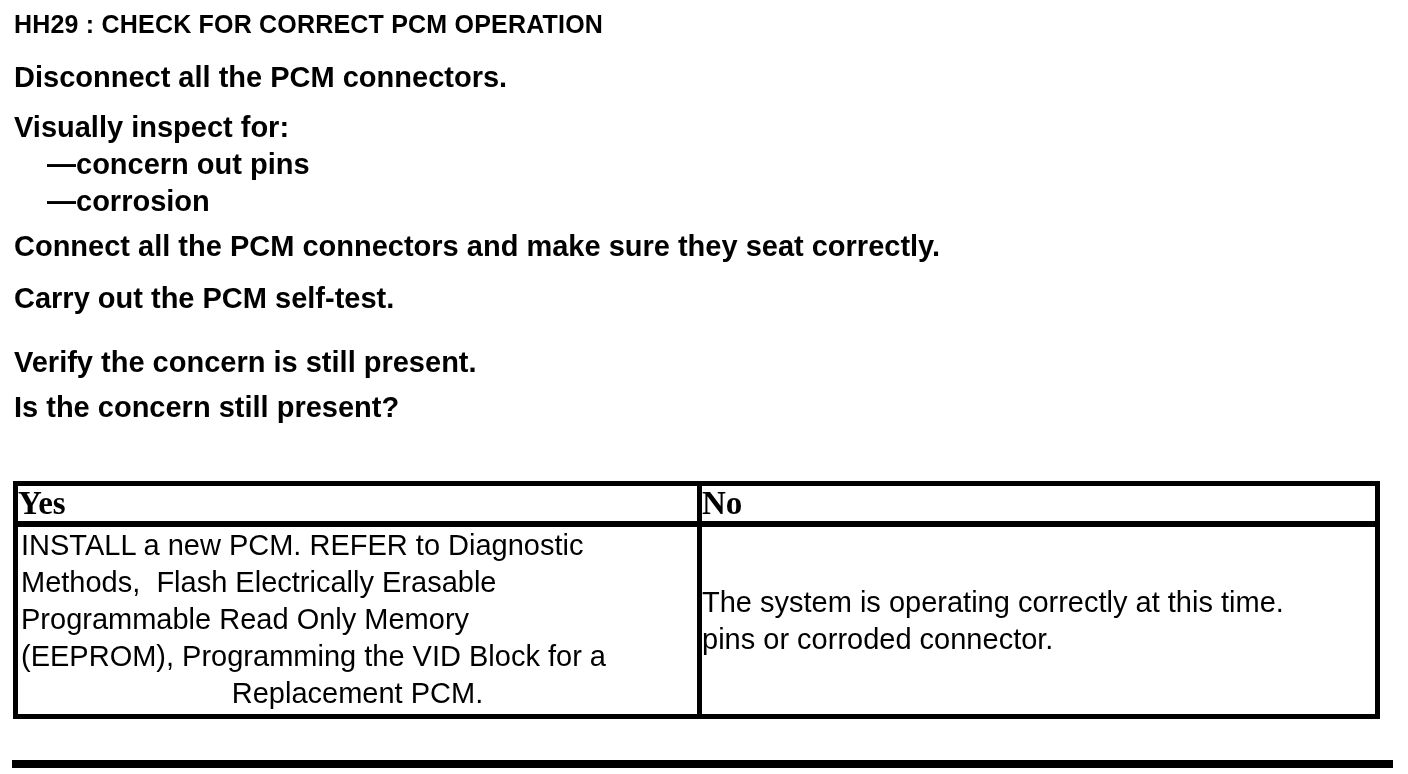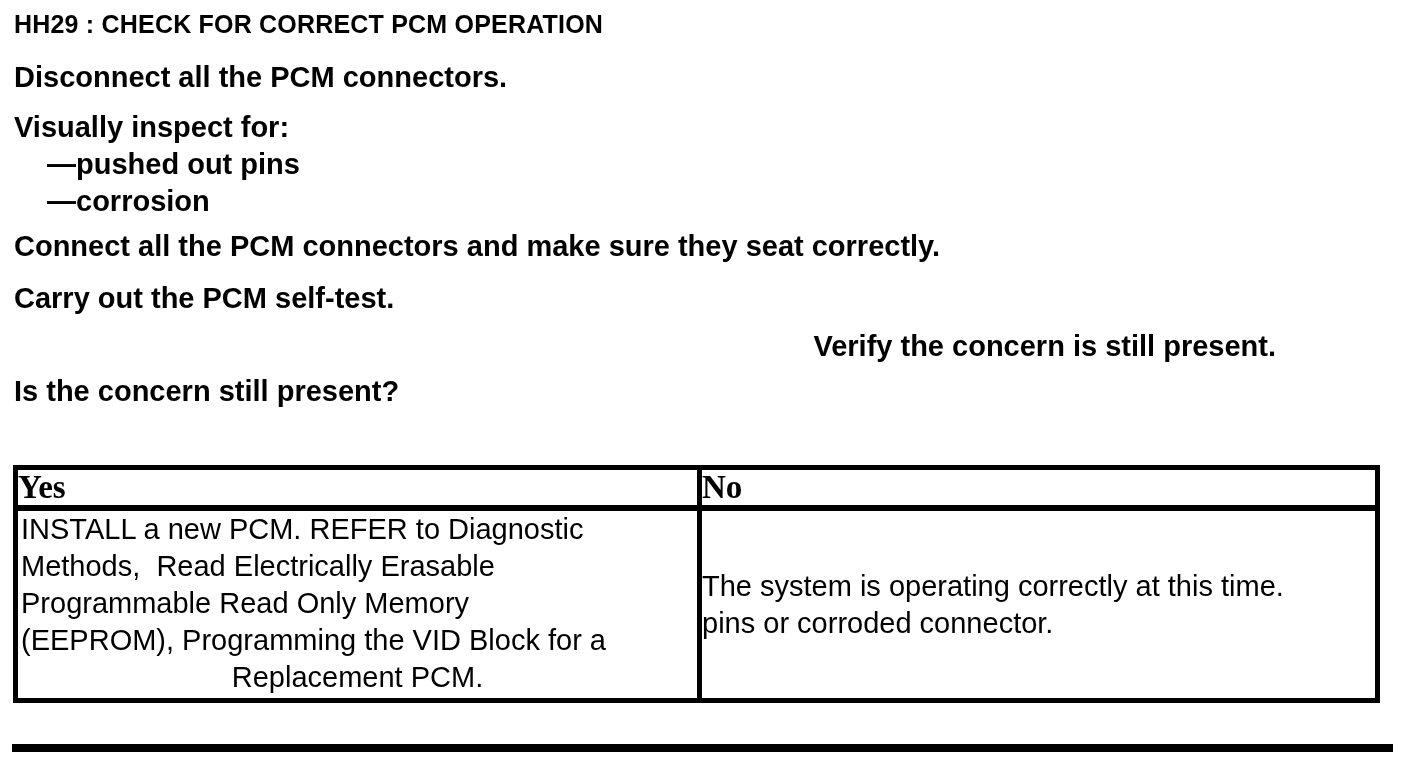--- a/index.html
+++ b/index.html
@@ -31,21 +31,21 @@
     font-size: 29px;
     line-height: 33px;
     white-space: pre;
     font-weight: bold;
   }
   .p-disconnect { margin-top: 23px; }
   .p-inspect    { margin-top: 17px; }
   .inspect-item { margin-left: 33px; margin-top: 4px; }
   .p-connect    { margin-top: 12px; }
   .p-selftest   { margin-top: 19px; }
-  .p-verify     { margin-top: 15px; text-align: right; }
+  .p-verify     { margin-top: 31px; }
   .p-question   { margin-top: 12px; font-weight: bold; }
 
   .results-table {
     margin-top: 57px;
     margin-left: -1px;
     width: 1367px;
     border: 5px solid #000000;
     box-sizing: border-box;
   }
   .t-row { display: flex; }
@@ -101,41 +101,41 @@
 
 <div class="page">
 
   <div class="doc-heading">HH29 : CHECK FOR CORRECT PCM OPERATION</div>
 
   <div class="para p-disconnect">Disconnect all the PCM connectors.</div>
 
   <div class="para p-inspect">Visually inspect for:</div>
 
   <div>
-    <div class="para inspect-item">—pushed out pins</div>
+    <div class="para inspect-item">—concern out pins</div>
     <div class="para inspect-item">—corrosion</div>
   </div>
 
   <div class="para p-connect">Connect all the PCM connectors and make sure they seat correctly.</div>
 
   <div class="para p-selftest">Carry out the PCM self-test.</div>
 
   <div class="para p-verify">Verify the concern is still present.</div>
 
   <div class="para p-question">Is the concern still present?</div>
 
   <div class="results-table">
     <div class="t-row t-head-row">
       <div class="t-head-cell col-yes">Yes</div>
       <div class="t-head-cell col-no">No</div>
     </div>
     <div class="t-row">
       <div class="t-body-cell col-yes yes-body">
         <div class="cell-line">INSTALL a new PCM. REFER to Diagnostic</div>
-        <div class="cell-line">Methods,  Read Electrically Erasable</div>
+        <div class="cell-line">Methods,  Flash Electrically Erasable</div>
         <div class="cell-line">Programmable Read Only Memory</div>
         <div class="cell-line">(EEPROM), Programming the VID Block for a</div>
         <div class="cell-line line-centered">Replacement PCM.</div>
       </div>
       <div class="t-body-cell col-no no-body">
         <div class="cell-line">The system is operating correctly at this time.</div>
         <div class="cell-line">pins or corroded connector.</div>
       </div>
     </div>
   </div>

